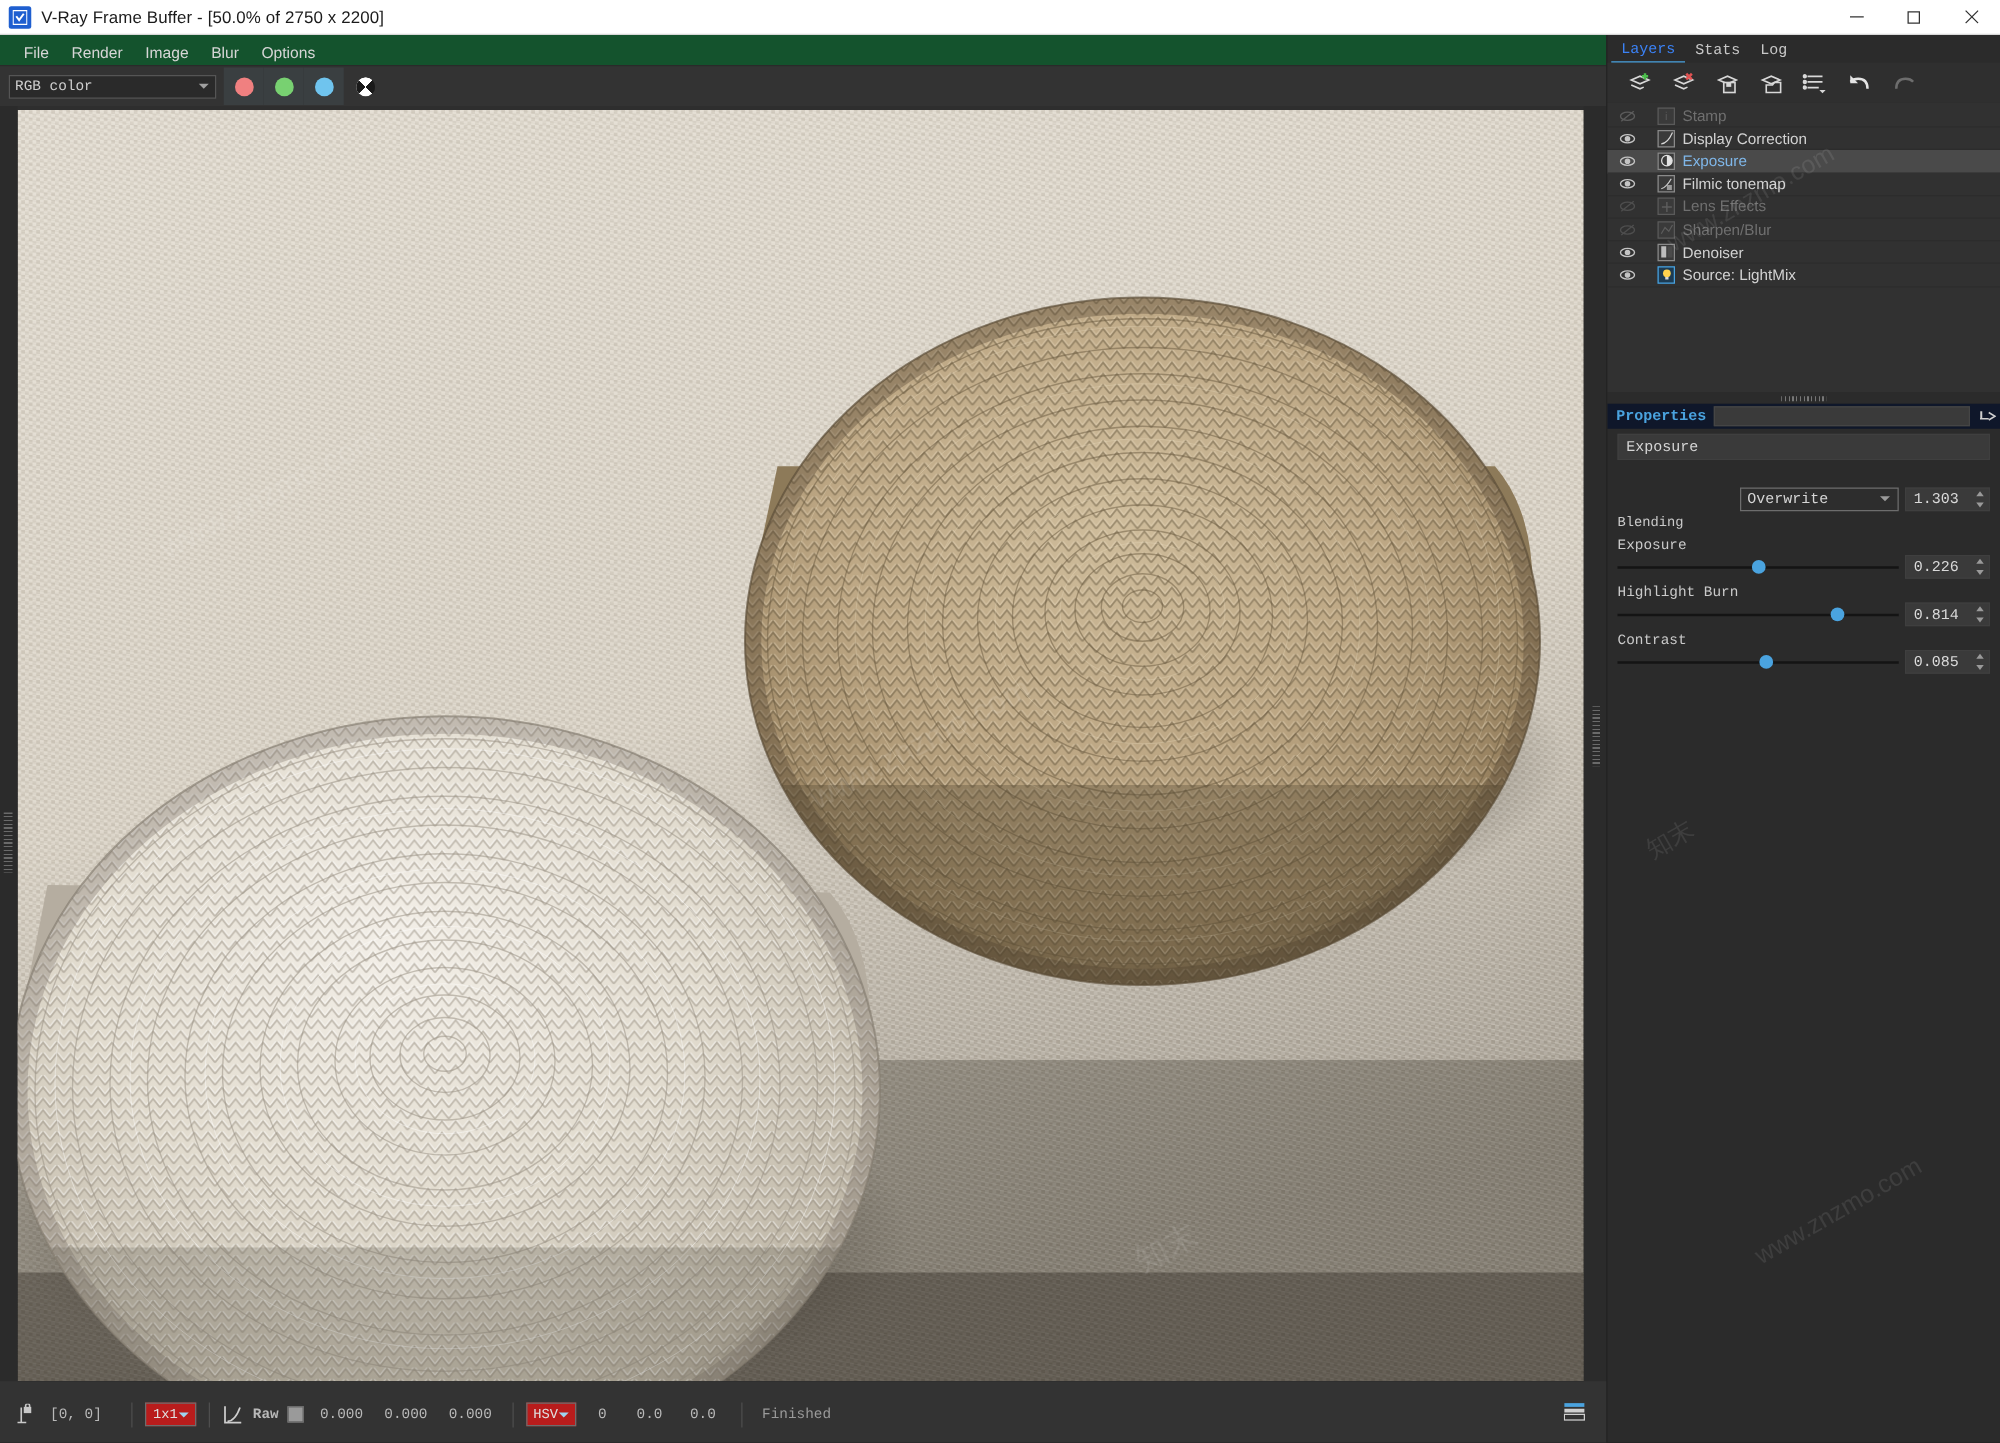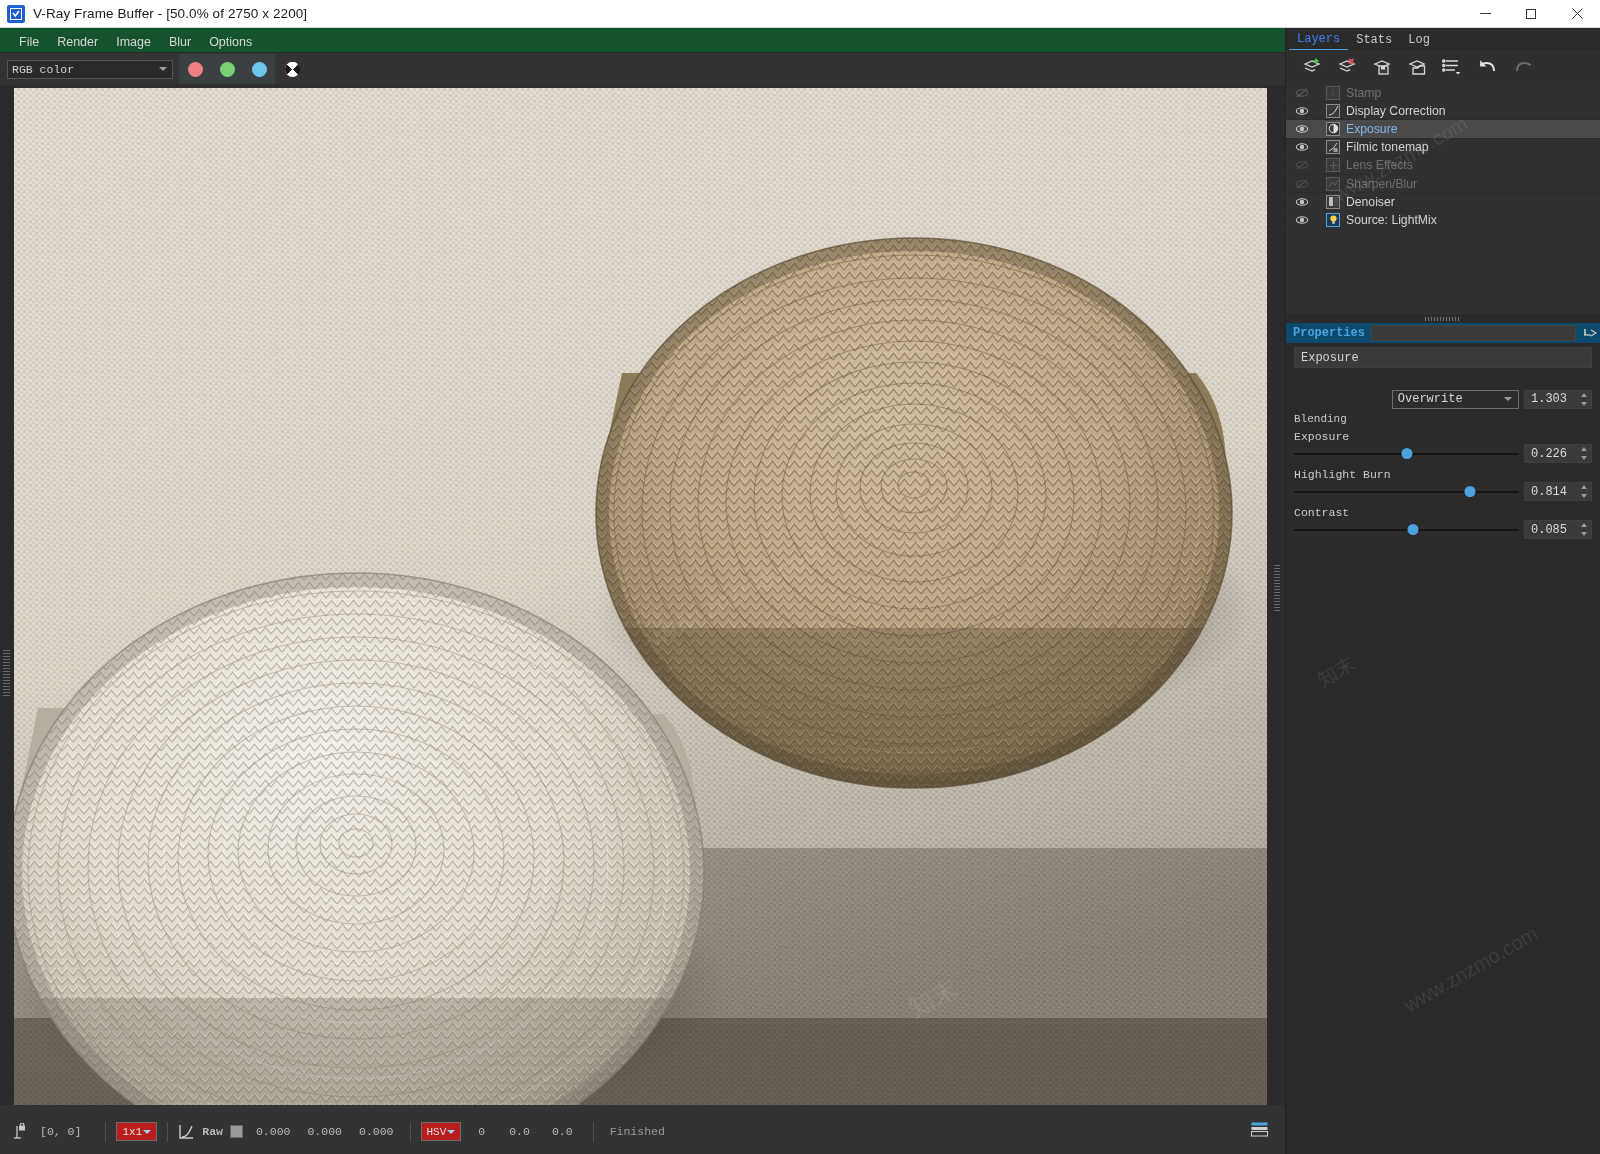--- a/index.html
+++ b/index.html
@@ -145,21 +145,21 @@
   .panel-splitter {
     height: 9px; display: flex; align-items: center; justify-content: center; background: #2b2b2b;
   }
   .panel-splitter i {
     width: 36px; height: 4px;
     background: repeating-linear-gradient(to right, #777 0 1px, transparent 1px 3px);
     display:block;
   }
 
   .props-head {
-    display: flex; align-items: center; height: 20px; padding-left: 7px; background: #0c4a6e;
+    display: flex; align-items: center; height: 20px; padding-left: 7px; background: #0f172a;
   }
   .props-title {
     font-family: "Liberation Mono", monospace; font-size: 12px; color: #4aa3df; font-weight: bold;
   }
   .props-searchbox {
     flex: 1; height: 16px; background: #3a3a3a; margin: 0 4px 0 6px; border: 1px solid #454545;
   }
   .props-pin { width: 20px; height: 16px; display:flex; align-items:center; justify-content:center; }
 
   .props-body { padding: 4px 8px 0 8px; }

